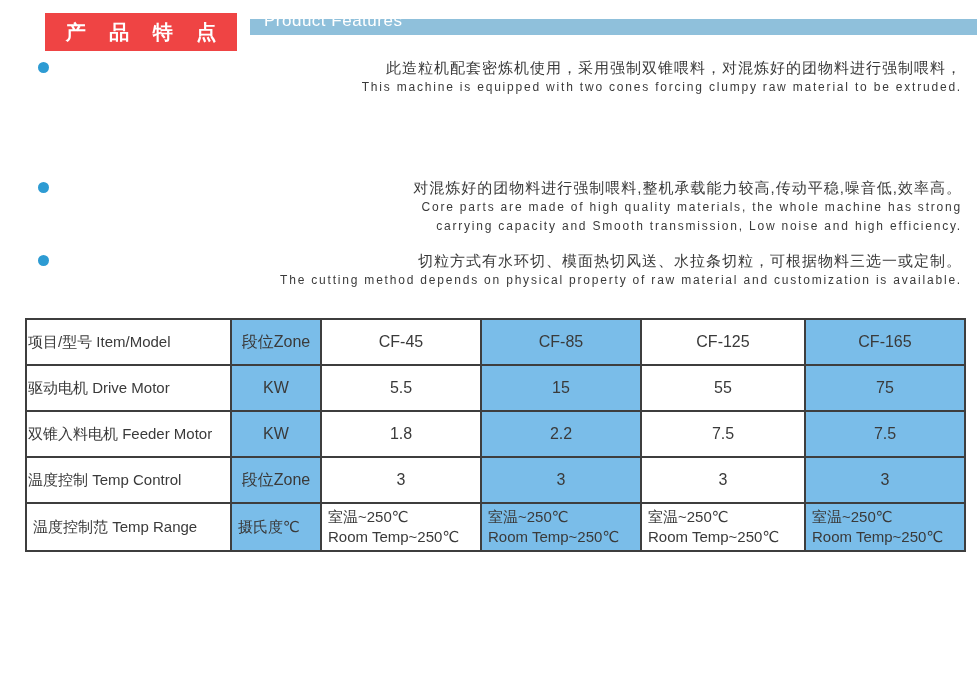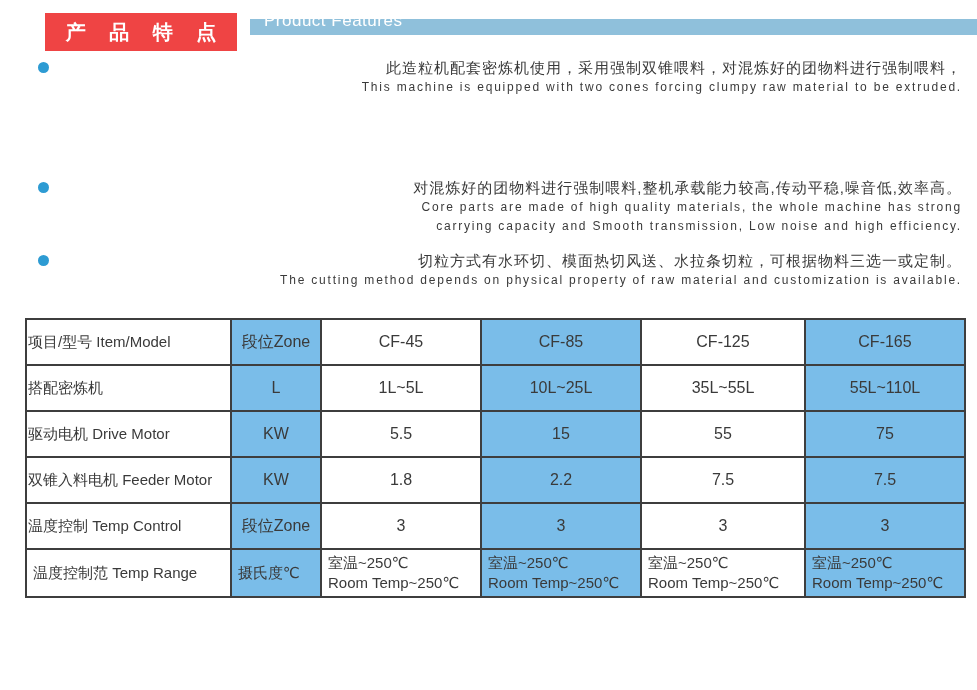--- a/index.html
+++ b/index.html
@@ -104,28 +104,20 @@
   <tbody>
       <tr>
     <th class="lab">项目/型号 Item/Model</th>
     <th class="blu">段位Zone</th>
     <th>CF-45</th>
     <th class="blu">CF-85</th>
     <th>CF-125</th>
     <th class="blu">CF-165</th>
   </tr>
   <tr>
-    <td class="lab">搭配密炼机</td>
-    <td class="blu">L</td>
-    <td>1L~5L</td>
-    <td class="blu">10L~25L</td>
-    <td>35L~55L</td>
-    <td class="blu">55L~110L</td>
-  </tr>
-  <tr>
     <td class="lab">驱动电机 Drive Motor</td>
     <td class="blu">KW</td>
     <td>5.5</td>
     <td class="blu">15</td>
     <td>55</td>
     <td class="blu">75</td>
   </tr>
   <tr>
     <td class="lab">双锥入料电机 Feeder Motor</td>
     <td class="blu">KW</td>

